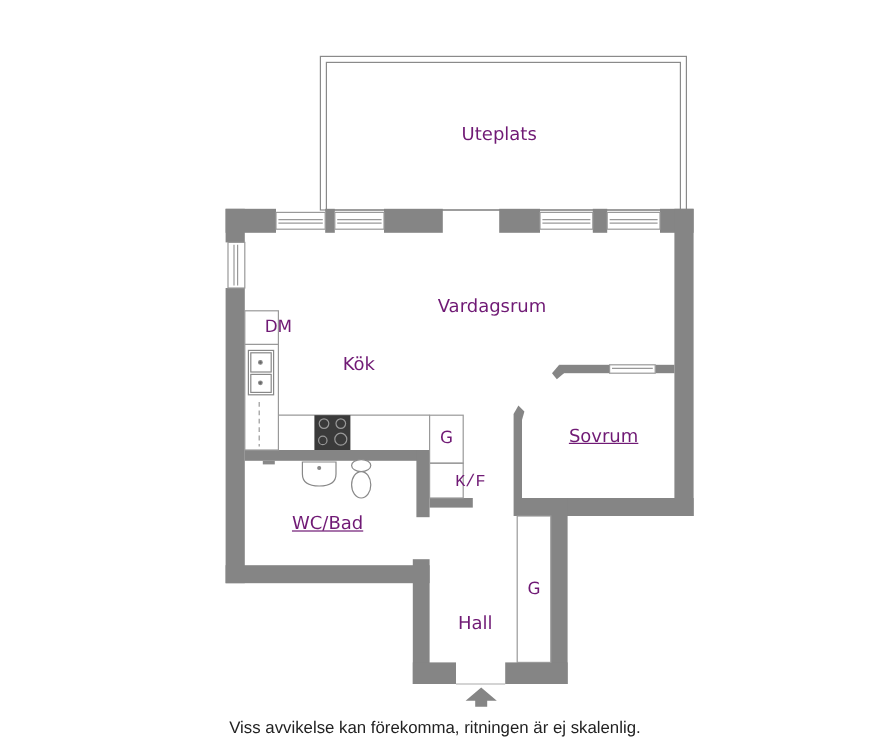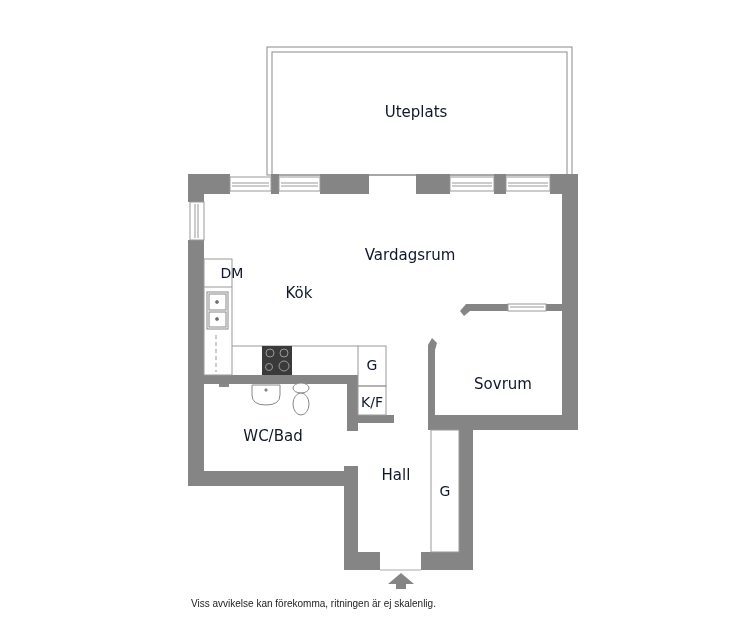--- a/index.html
+++ b/index.html
@@ -1,22 +1,22 @@
 <!DOCTYPE html>
 <html><head>
 <meta charset="utf-8">
 <style>
   html, body { margin: 0; padding: 0; background: #ffffff; }
   body { width: 734px; height: 629px; position: relative; overflow: hidden;
          font-family: "DejaVu Sans", "Liberation Sans", sans-serif; }
   svg { position: absolute; left: 0; top: 0; }
-  .lbl { position: absolute; color: #0f172a; font-size: 15px; white-space: nowrap;
+  .lbl { position: absolute; color: #701a75; font-size: 15px; white-space: nowrap;
          transform: translate(-50%, -50%); }
   .lbl.small { font-size: 14px; }
-  .disclaimer { position: absolute; left: 191px; top: 598px; font-size: 10px;
+  .disclaimer { position: absolute; left: 191px; top: 598px; font-size: 14px;
                 color: #222; font-family: "Liberation Sans", sans-serif; white-space: nowrap; }
 </style>
 </head>
 <body>
 
 <svg width="734" height="629" viewBox="0 0 734 629">
 
   <g fill="none" stroke="#8a8a8a" stroke-width="1">
     <rect x="267" y="47" width="305" height="128"></rect>
     <rect x="272" y="52" width="295" height="123"></rect>
@@ -114,23 +114,23 @@
   </g>
   <g fill="#888">
     <rect x="219" y="384" width="10" height="3"></rect>
   </g>
 
   <polygon points="401,573 414,584 406,584 406,589 396,589 396,584 388,584" fill="#858585"></polygon>
 </svg>
 
 <div class="lbl" style="left:416px;top:112px;">Uteplats</div>
 <div class="lbl" style="left:410px;top:255px;">Vardagsrum</div>
-<div class="lbl" style="left:299px;top:293px;">Kök</div>
-<div class="lbl" style="left:503px;top:384px;">Sovrum</div>
-<div class="lbl" style="left:273px;top:436px;">WC/Bad</div>
-<div class="lbl" style="left:396px;top:475px;">Hall</div>
+<div class="lbl" style="left:299px;top:303px;">Kök</div>
+<div class="lbl" style="left:503px;top:363px;text-decoration:underline;">Sovrum</div>
+<div class="lbl" style="left:273px;top:436px;text-decoration:underline;">WC/Bad</div>
+<div class="lbl" style="left:396px;top:519px;">Hall</div>
 
 <div class="lbl small" style="left:232px;top:273px;">DM</div>
 <div class="lbl small" style="left:372px;top:365px;">G</div>
-<div class="lbl small" style="left:372px;top:402px;">K/F</div>
+<div class="lbl small" style="left:392px;top:402px;font-family:Liberation Mono, monospace;">K/F</div>
 <div class="lbl small" style="left:445px;top:491px;">G</div>
 
 <div class="disclaimer">Viss avvikelse kan förekomma, ritningen är ej skalenlig.</div>
 
 </body></html>

